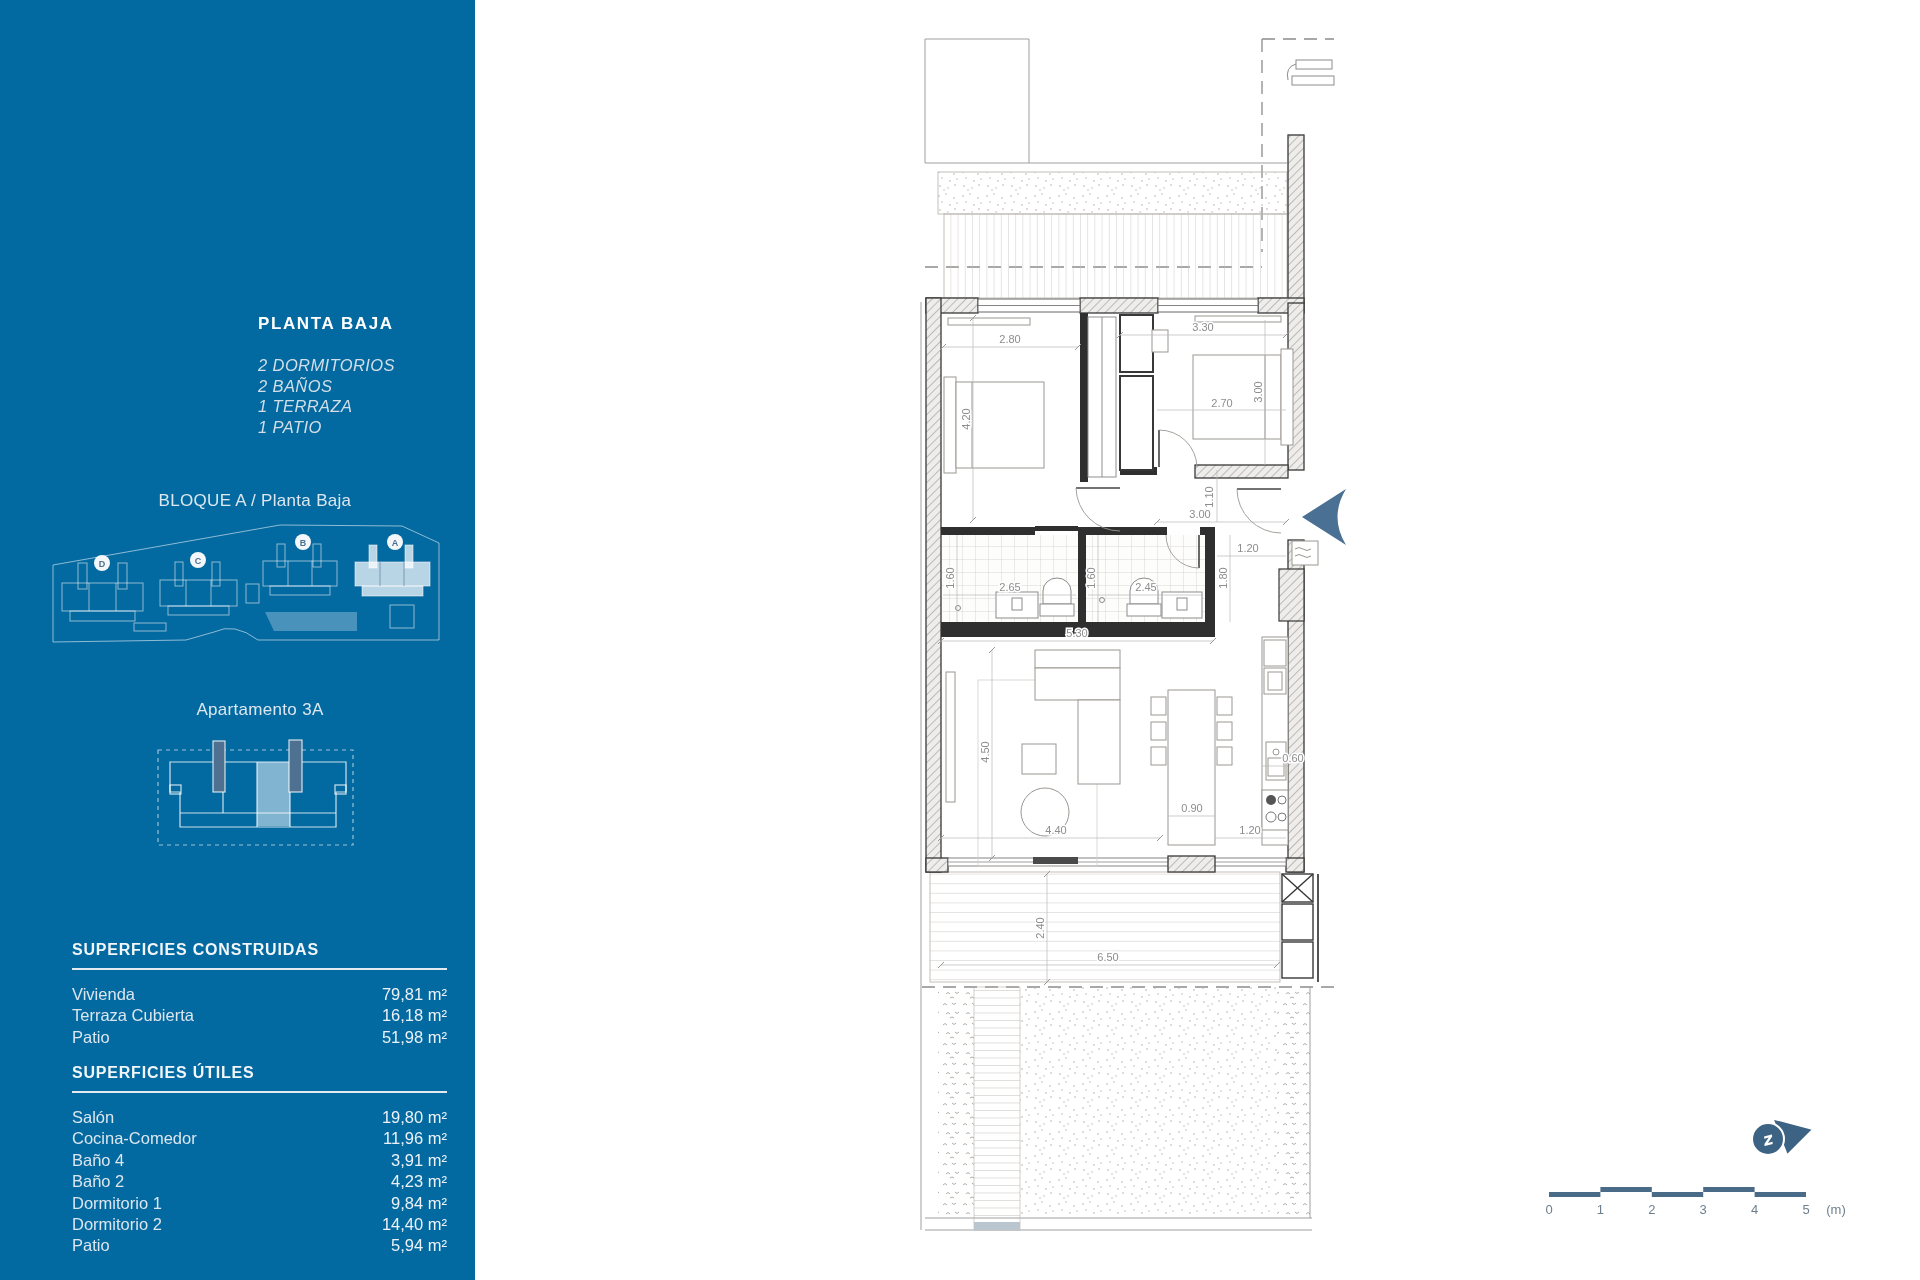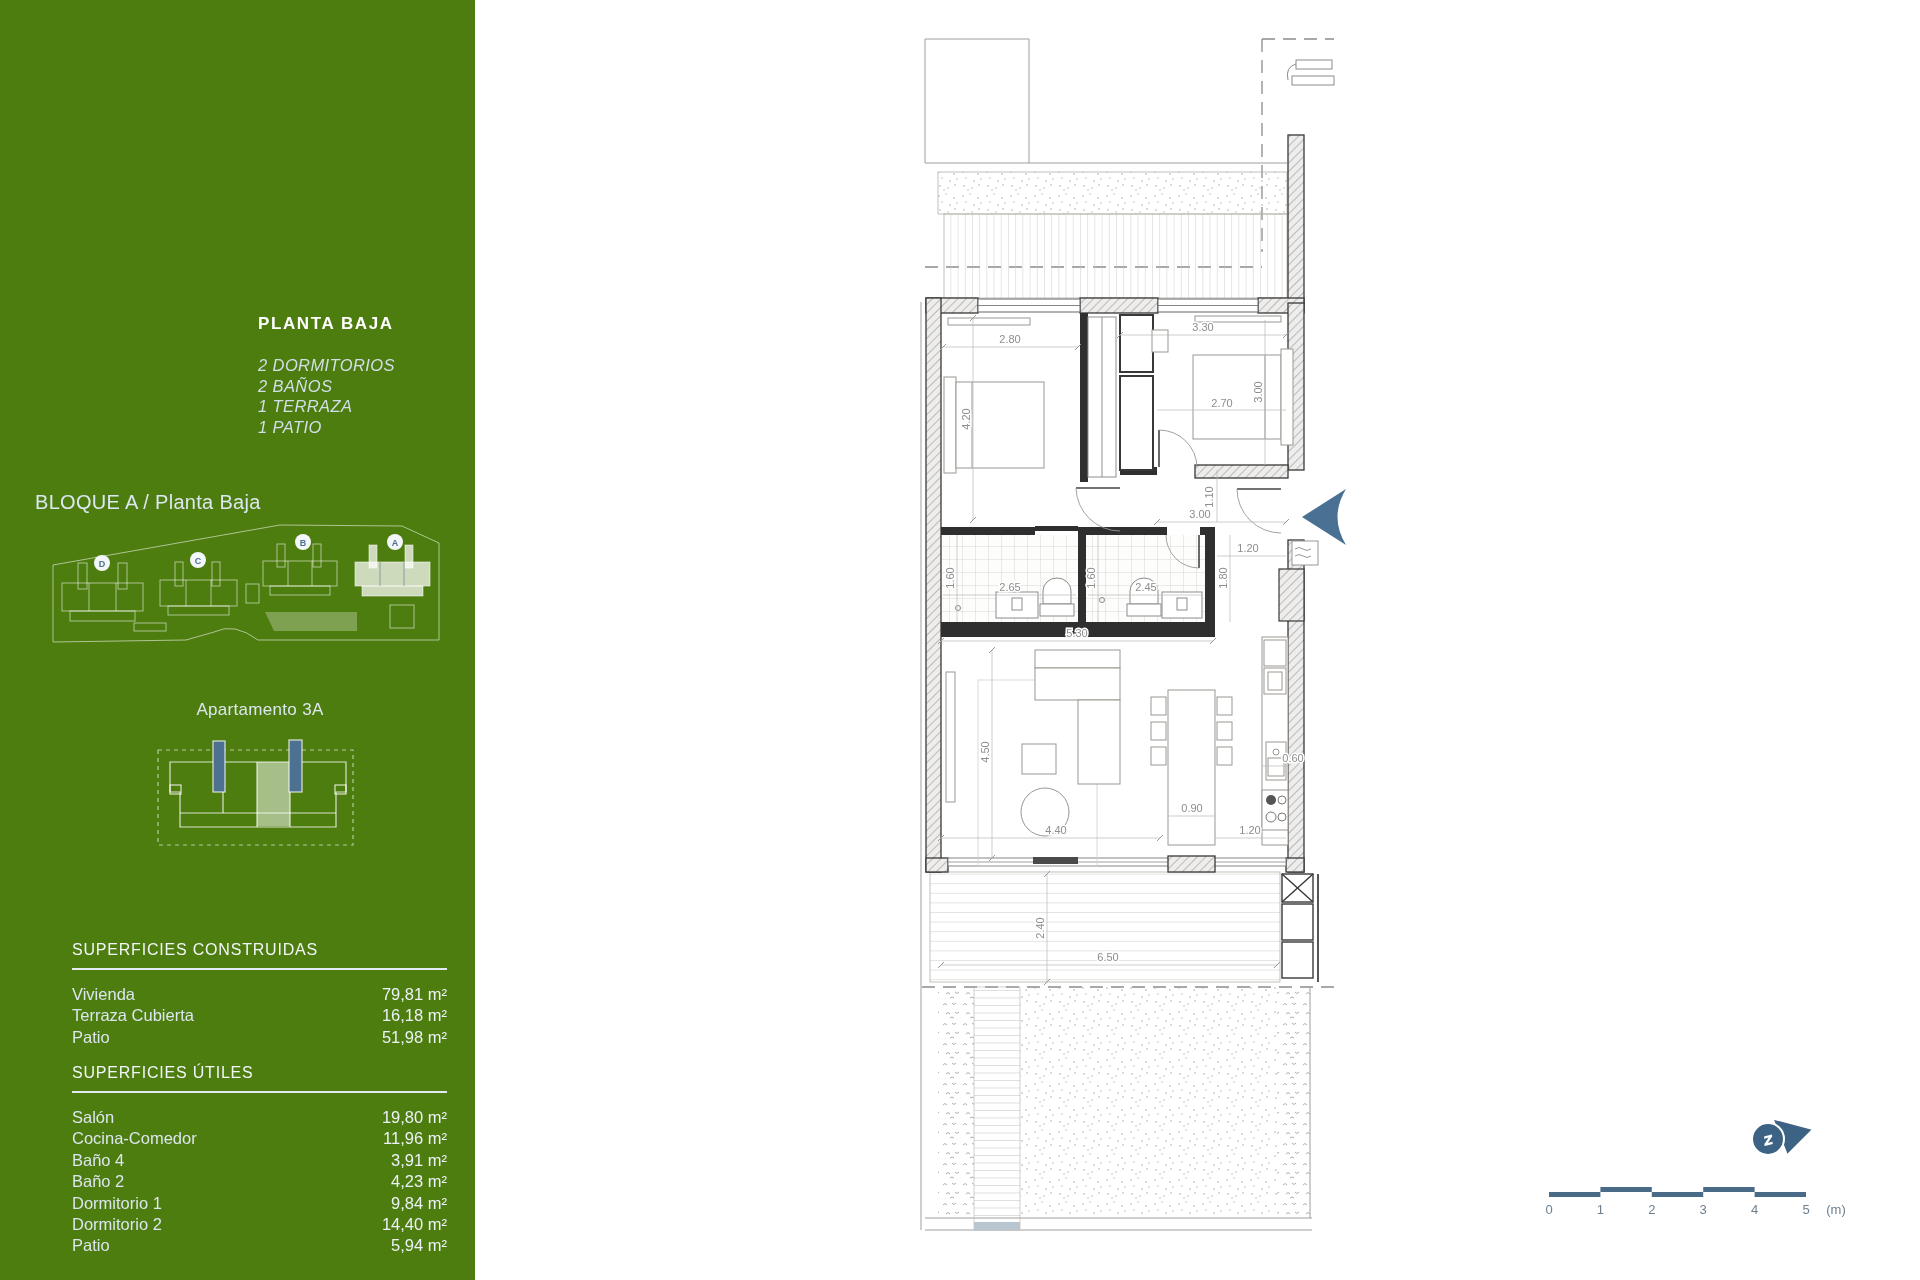--- a/index.html
+++ b/index.html
@@ -1,26 +1,26 @@
 <!DOCTYPE html>
 <html><head>
 <meta charset="utf-8">
 <style>
   html,body{margin:0;padding:0;}
   body{width:1920px;height:1280px;background:#ffffff;position:relative;overflow:hidden;
        font-family:"Liberation Sans",sans-serif;}
-  .sidebar{position:absolute;left:0;top:0;width:475px;height:1280px;background:#4d7c0f;}
+  .sidebar{position:absolute;left:0;top:0;width:475px;height:1280px;background:#0369a1;}
   .abs{position:absolute;}
   .pb-title{left:258px;top:314px;font-size:17px;font-weight:bold;letter-spacing:1.6px;color:#ffffff;}
   .features{left:258px;top:355px;font-size:16.5px;line-height:20.5px;color:#d3dfe8;letter-spacing:.4px;}
   .features div{margin:0 0 0 0;font-style:italic;}
-  .block-label{left:35px;top:491px;width:440px;font-size:20px;color:#dde7ef;letter-spacing:.3px;}
+  .block-label{left:35px;top:491px;width:440px;text-align:center;font-size:17px;color:#dde7ef;letter-spacing:.3px;}
   .apartment-label{left:50px;top:700px;width:420px;text-align:center;font-size:17px;color:#dde7ef;letter-spacing:.3px;}
   .sect{left:72px;width:375px;color:#dce6ee;}
-  .sect h3{margin:0 0 0 0;font-size:16px;font-weight:normal;letter-spacing:.8px;color:#f2f6f9;
+  .sect h3{margin:0 0 0 0;font-size:16px;font-weight:bold;letter-spacing:.8px;color:#f2f6f9;
            border-bottom:2px solid #e3ebf1;padding-bottom:9px;}
   .rows{margin-top:14px;font-size:16.5px;line-height:21.4px;}
   .arow{display:flex;justify-content:space-between;text-align:center;}
   .arow .val{color:#ecf2f7;margin-left:12px;}
   svg text.dim{font-family:"Liberation Sans",sans-serif;font-size:11px;fill:#8d8d8d;
                text-anchor:middle;paint-order:stroke;stroke:#ffffff;stroke-width:3px;}
   svg text.sb{font-family:"Liberation Sans",sans-serif;font-size:13px;fill:#6d7f8e;text-anchor:middle;}
   svg text.blk{font-family:"Liberation Sans",sans-serif;font-size:9px;font-weight:bold;fill:#4e7191;text-anchor:middle;}
 </style>
 </head>

